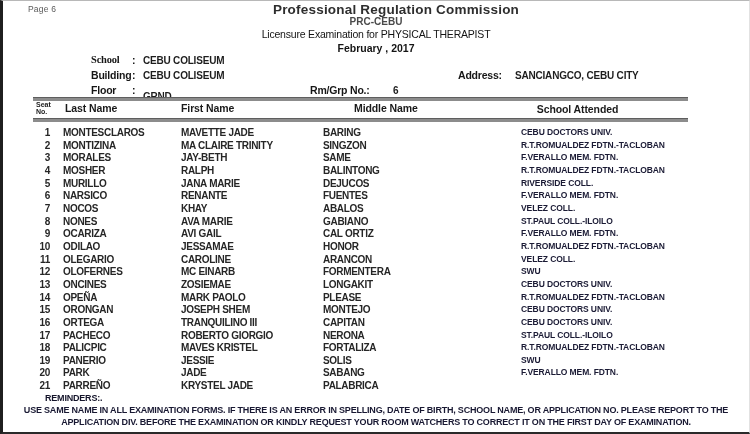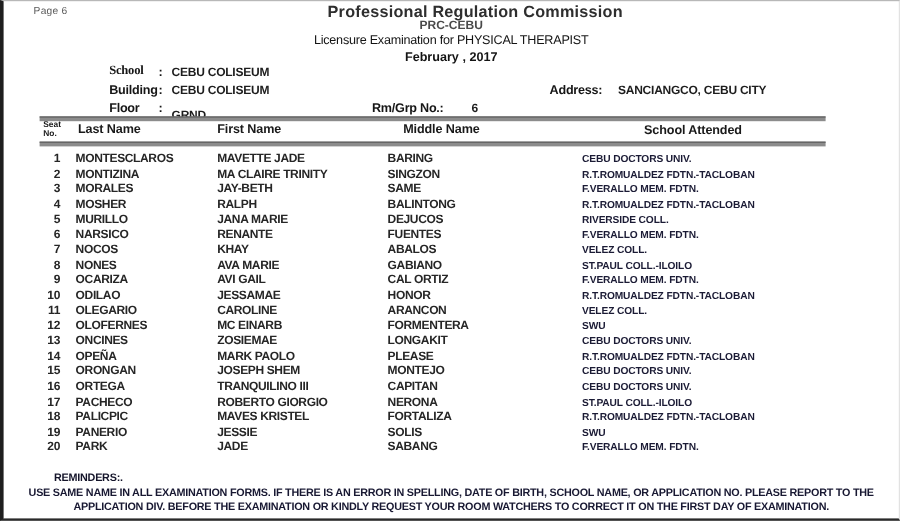--- a/index.html
+++ b/index.html
@@ -24,21 +24,21 @@
   .dateline{left:0;right:0;top:41px;text-align:center;font-size:10.5px;font-weight:bold;color:#141414;}
   .vlabel{font-size:10.5px;font-weight:bold;color:#161616;letter-spacing:-0.2px;}
   .vvalue{font-size:10px;font-weight:bold;color:#1d1d1d;letter-spacing:-0.2px;}
   .rule{position:absolute;left:30px;width:655px;height:3px;background:#8c8c8c;border-top:1px solid #5e5e5e;}
   .th{font-size:10.5px;font-weight:bold;color:#1a1a1a;letter-spacing:-0.1px;}
   .seat-h{font-size:7px;font-weight:bold;color:#1a1a1a;line-height:7px;}
   #rows{position:absolute;left:0;top:126px;right:0;}
   .trow{position:relative;height:12.67px;}
   .trow span{position:absolute;top:0;}
   .name{font-size:10px;font-weight:bold;color:#262626;letter-spacing:-0.3px;}
-  .school{font-size:8.5px;font-weight:bold;color:#1b1b35;letter-spacing:-0.1px;}
+  .school{font-size:8.5px;font-weight:bold;color:#1b1b35;letter-spacing:-0.1px;margin-left:36px;}
   .c1{left:0;width:47px;text-align:right;}
   .c2{left:60px;text-align:right;} .c3{left:178px;} .c4{left:320px;} .c5{left:482px;}
   .reminders{left:42px;top:392px;font-size:9px;font-weight:bold;color:#14142a;letter-spacing:-0.2px;}
   .foot1{left:0;right:0;top:404px;text-align:center;font-size:9px;font-weight:bold;color:#181832;letter-spacing:-0.2px;}
   .foot2{left:0;right:0;top:416px;text-align:center;font-size:9px;font-weight:bold;color:#181832;letter-spacing:-0.2px;}
 </style>
 </head>
 <body>
 
 <div class="abs page-num">Page 6</div>
@@ -66,21 +66,21 @@
 <div class="abs vlabel" style="left:275px;top:83px;padding-left:32px;">Rm/Grp No.:</div>
 <div class="abs vvalue" style="left:390px;top:84px;">6</div>
 
 <div class="rule" style="top:96px;"></div>
 <div class="rule" style="top:117px;"></div>
 
 <div class="abs seat-h" style="left:33px;top:100px;">Seat</div>
 <div class="abs seat-h" style="left:33px;top:107px;">No.</div>
 <div class="abs th" style="left:62px;top:101px;">Last Name</div>
 <div class="abs th" style="left:178px;top:101px;">First Name</div>
-<div class="abs th" style="left:320px;top:101px;padding-left:13px;">Middle Name</div>
+<div class="abs th" style="left:338px;top:101px;padding-left:13px;">Middle Name</div>
 <div class="abs th" style="left:482px;top:102px;width:185px;text-align:center;">School  Attended</div>
 
 <div id="rows">
     <div class="trow">
       <span class="c1 name">1</span>
       <span class="c2 name">MONTESCLAROS</span>
       <span class="c3 name">MAVETTE JADE</span>
       <span class="c4 name">BARING</span>
       <span class="c5 school">CEBU DOCTORS UNIV.</span>
     </div>
@@ -210,17 +210,24 @@
       <span class="c4 name">SOLIS</span>
       <span class="c5 school">SWU</span>
     </div>
     <div class="trow">
       <span class="c1 name">20</span>
       <span class="c2 name">PARK</span>
       <span class="c3 name">JADE</span>
       <span class="c4 name">SABANG</span>
       <span class="c5 school">F.VERALLO MEM. FDTN.</span>
     </div>
+    <div class="trow">
+      <span class="c1 name">21</span>
+      <span class="c2 name">PARREÑO</span>
+      <span class="c3 name">KRYSTEL JADE</span>
+      <span class="c4 name">PALABRICA</span>
+      <span class="c5 school"></span>
+    </div>
   </div>
 
 <div class="abs reminders">REMINDERS:.</div>
 <div class="abs foot1">USE  SAME NAME IN ALL EXAMINATION FORMS.  IF THERE IS AN ERROR IN SPELLING, DATE OF BIRTH, SCHOOL NAME,  OR APPLICATION NO. PLEASE REPORT  TO THE</div>
 <div class="abs foot2">APPLICATION DIV. BEFORE THE EXAMINATION OR KINDLY REQUEST YOUR  ROOM WATCHERS TO CORRECT IT ON THE FIRST DAY OF EXAMINATION.</div>
 
 </body></html>

